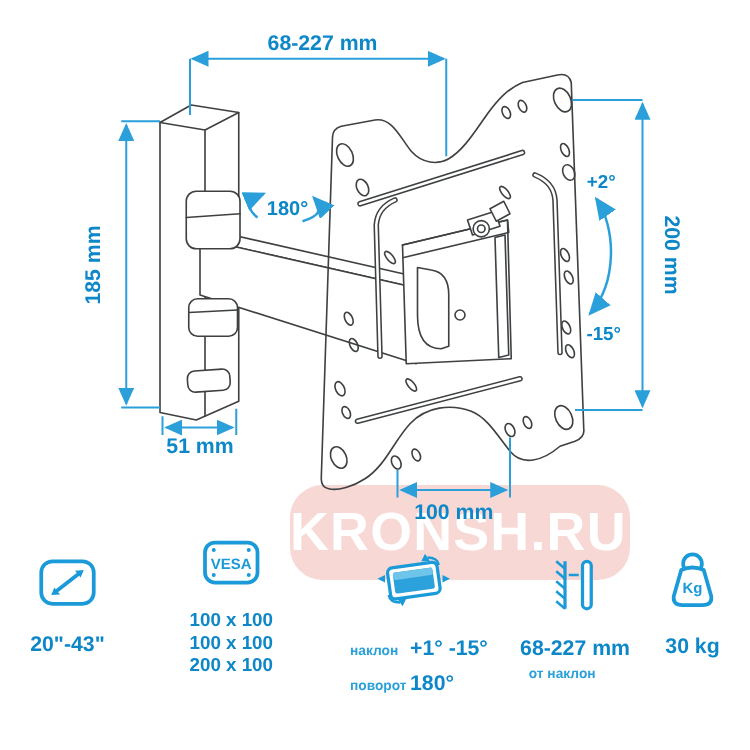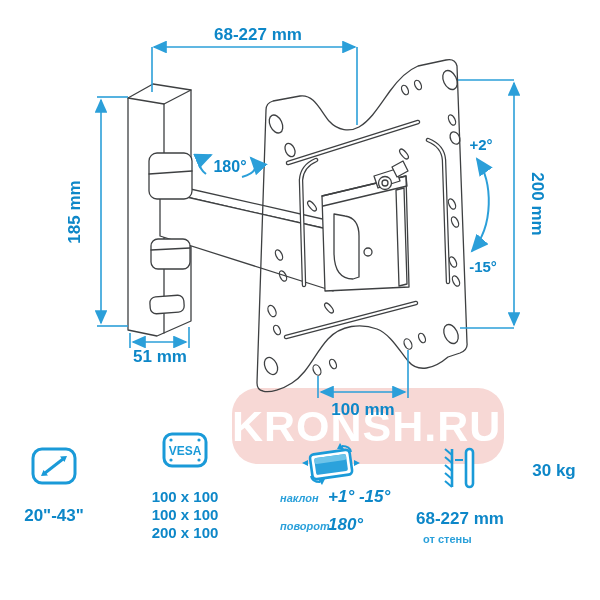--- a/index.html
+++ b/index.html
@@ -12,21 +12,21 @@
   .diagram{position:absolute;left:0;top:0;z-index:1;}
   
   .spec{position:absolute;z-index:2;text-align:center;color:#0d87c8;}
   .spec .val{font-size:17px;font-weight:bold;color:#0d87c8;}
   .spec .icon{display:flex;justify-content:center;}
   .c1{left:14px;top:447px;width:80px;}
   .c1 .val{margin-top:21px;}
   .c2{left:138px;top:432px;width:94px;}
   .c2 .sizes{margin-top:20px;font-size:15px;font-weight:bold;line-height:18px;}
   .c3{left:268px;top:441px;width:126px;}
-  .c3 .rows{margin-top:0;text-align:left;padding-left:12px;font-style:italic;}
+  .c3 .rows{margin-top:22px;text-align:left;padding-left:12px;}
   .c3 .row{display:flex;align-items:baseline;margin-bottom:8px;}
   .c3 .small{font-size:11px;font-weight:bold;color:#2aa0da;width:48px;flex:0 0 48px;}
   .c3 .big{font-size:17px;font-weight:bold;}
   .c4{left:416px;top:446px;width:88px;}
   .c4 .val{margin-top:19px;}
   .c4 .sub{font-size:11px;font-weight:bold;color:#2aa0da;text-align:left;padding-left:7px;margin-top:4px;}
   .c5{left:512px;top:441px;width:84px;}
   .c5 .val{margin-top:20px;}
 </style>
 </head>
@@ -234,20 +234,27 @@
         <line x1="12" y1="9" x2="5" y2="3" stroke="#1a9ad8" stroke-width="2"></line>
         <line x1="12" y1="17" x2="5" y2="11" stroke="#1a9ad8" stroke-width="2"></line>
         <line x1="12" y1="25" x2="5" y2="19" stroke="#1a9ad8" stroke-width="2"></line>
         <line x1="12" y1="33" x2="5" y2="27" stroke="#1a9ad8" stroke-width="2"></line>
         <line x1="12" y1="41" x2="5" y2="35" stroke="#1a9ad8" stroke-width="2"></line>
         <line x1="15" y1="14" x2="23" y2="14" stroke="#1a9ad8" stroke-width="2"></line>
         <rect x="26" y="3" width="7" height="38" rx="3.5" fill="#ffffff" stroke="#1a9ad8" stroke-width="2.6"></rect>
       </svg>
     </div>
     <div class="val">68-227 mm</div>
-    <div class="sub">от стены</div>
+    <div class="sub">от наклон</div>
   </div>
 
   <div class="spec c5">
+    <div class="icon">
+      <svg width="50" height="46" viewBox="0 0 50 46">
+        <circle cx="25" cy="10" r="7.5" fill="none" stroke="#1a9ad8" stroke-width="3"></circle>
+        <path d="M16,15 Q25,11 34,15 L40,36 Q41,43 33,43 L17,43 Q9,43 10,36 Z" fill="#ffffff" stroke="#1a9ad8" stroke-width="3" stroke-linejoin="round"></path>
+        <text x="25" y="33" text-anchor="middle" font-family="Liberation Sans, sans-serif" font-size="12" font-weight="bold" fill="#1a9ad8">Kg</text>
+      </svg>
+    </div>
     <div class="val">30 kg</div>
   </div>
 
 </div>
 
 </body></html>

